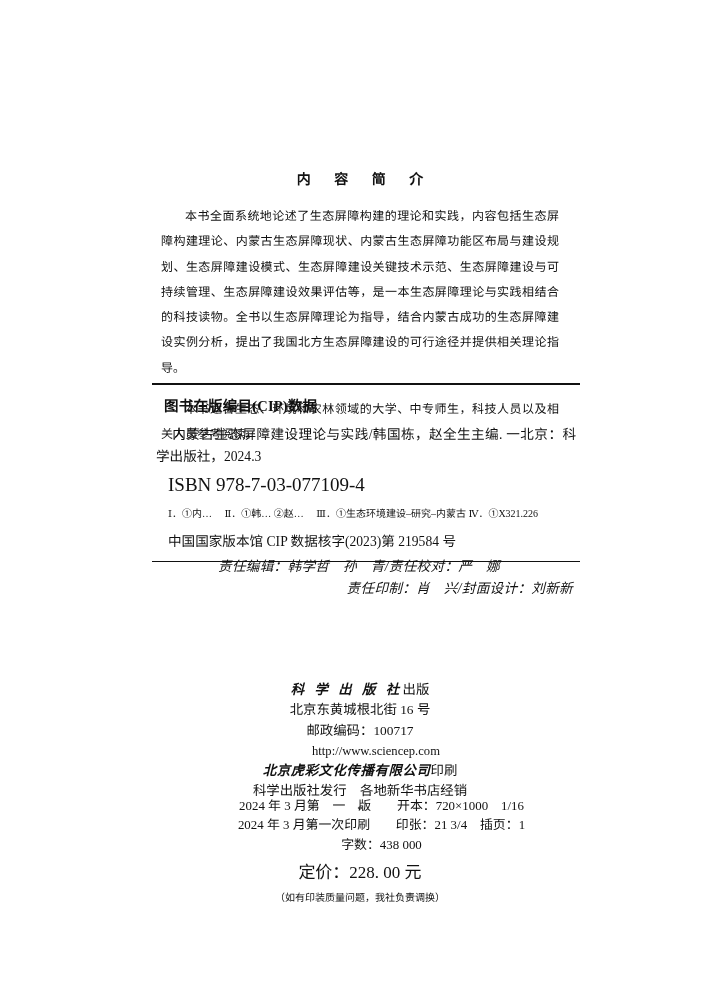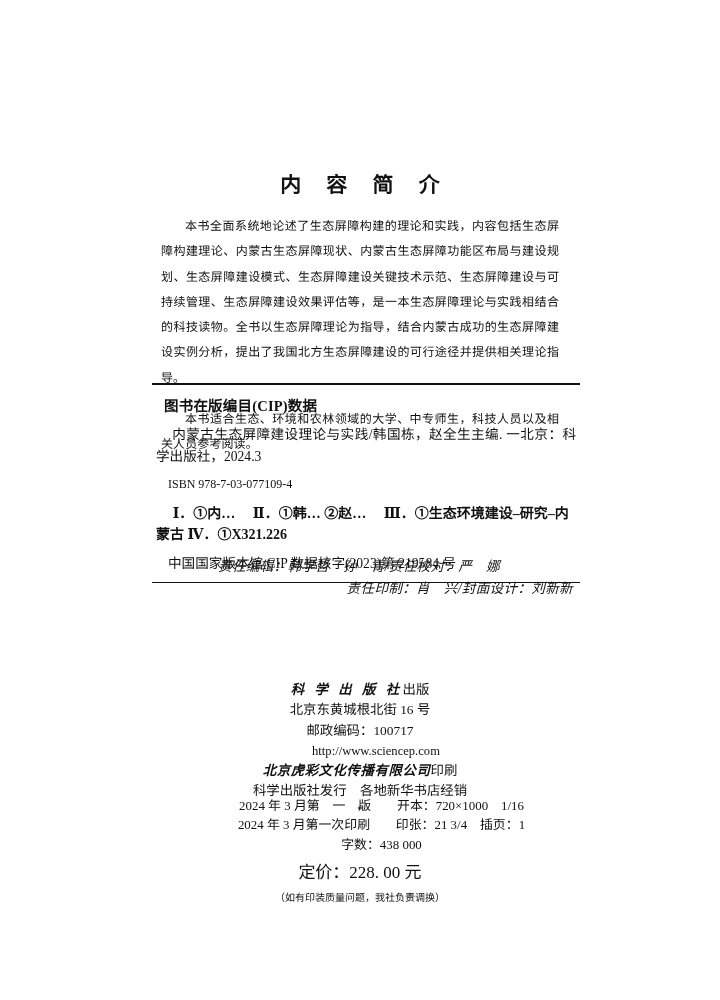--- a/index.html
+++ b/index.html
@@ -29,21 +29,21 @@
   
   .abstract-block {
     position: absolute;
     left: 145px;
     top: 168px;
     width: 430px;
   }
 
   .abstract-title {
     text-align: center;
-    font-size: 21px;
+    font-size: 14px;
     font-weight: bold;
     letter-spacing: 10px;
     text-indent: 10px;
     margin: 0 0 14px 0;
     font-family: "Liberation Serif", "DejaVu Serif", serif;
   }
 
   .abstract-para {
     font-size: 12px;
     line-height: 25.3px;
@@ -78,33 +78,32 @@
     font-size: 13.6px;
     line-height: 21.5px;
     margin: 0 0 7px 0;
     text-indent: 1.2em;
     padding: 0 4px 0 4px;
     text-align: justify;
     text-justify: inter-ideograph;
   }
 
   .cip-line {
-    font-size: 12px;
+    font-size: 19px;
     line-height: 21.5px;
     margin: 0 0 7px 0;
     padding-left: 16px;
   }
 
   .cip-class {
-    font-size: 14px;
+    font-size: 10px;
     line-height: 21.5px;
     margin: 0 0 7px 0;
     padding: 0 4px;
     text-indent: 1.2em;
-    font-weight: bold;
   }
 
   .cip-last {
     font-size: 13.6px;
     line-height: 21.5px;
     margin: 0;
     padding-left: 16px;
   }
 
   

